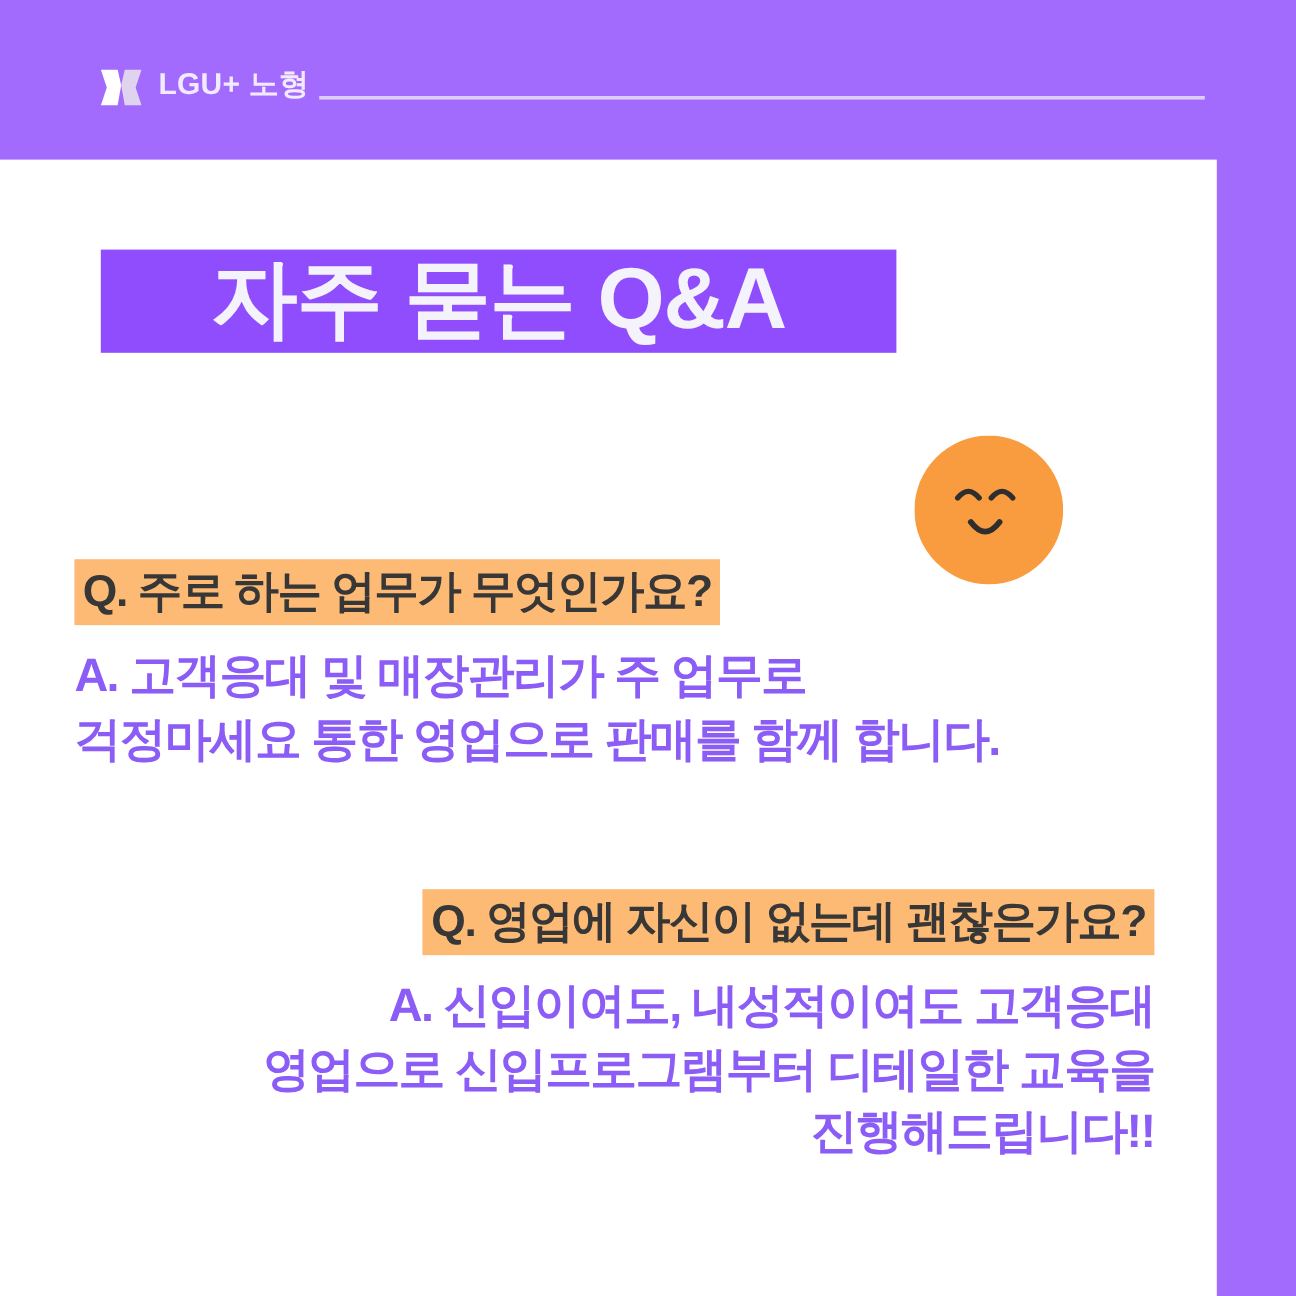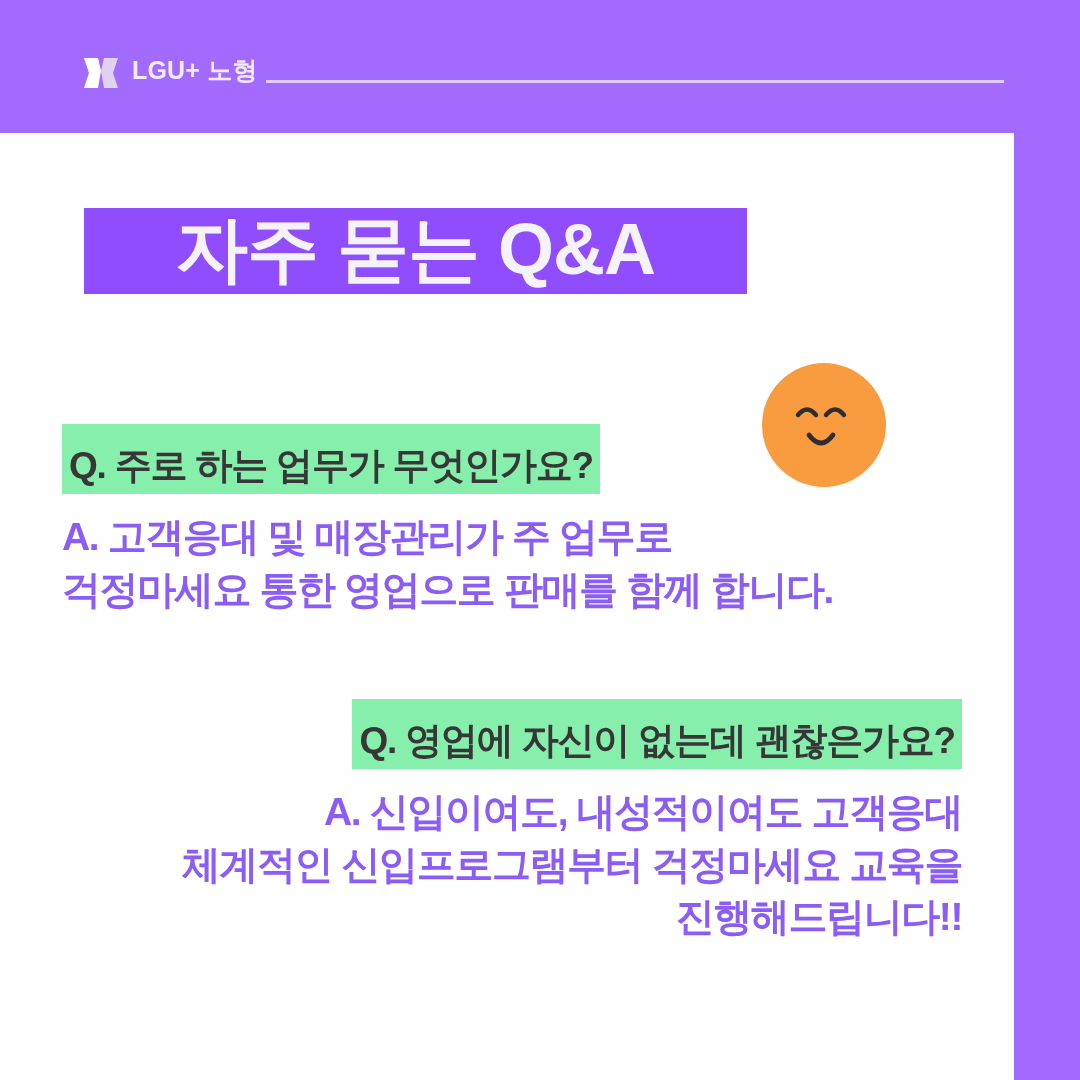--- a/index.html
+++ b/index.html
@@ -107,28 +107,29 @@
   .qa-block {
     position: absolute;
     left: 62px;
     width: 900px;
   }
   #qa-1 { top: 424px; }
   #qa-2 { top: 699px; text-align: right; }
 
   .q-line {
     display: inline-block;
-    background: #86efac;
+    background: #fdba74;
     color: #373737;
     font-size: 37px;
     font-weight: 800;
     line-height: 1.28;
-    padding: 18px 7px 5px 7px;
+    padding: 3px 7px 5px 7px;
     letter-spacing: -1.2px;
     white-space: nowrap;
+    margin-top: 42px;
   }
 
   .a-text {
     margin-top: 17px;
     color: #8b5cf6;
     font-size: 39px;
     font-weight: 700;
     line-height: 1.34;
     letter-spacing: -1.4px;
   }
@@ -179,18 +180,18 @@
       <span class="a-line">걱정마세요 통한 영업으로 판매를 함께 합니다.</span>
     </div>
   </div>
 
   <div class="qa-block" id="qa-2">
     <div>
       <span class="q-line">Q. 영업에 자신이 없는데 괜찮은가요?</span>
     </div>
     <div class="a-text">
       <span class="a-line">A. 신입이여도, 내성적이여도 고객응대</span>
-      <span class="a-line">체계적인 신입프로그램부터 걱정마세요 교육을</span>
+      <span class="a-line">영업으로 신입프로그램부터 디테일한 교육을</span>
       <span class="a-line">진행해드립니다!!</span>
     </div>
   </div>
 
 </div>
 
 </body></html>

